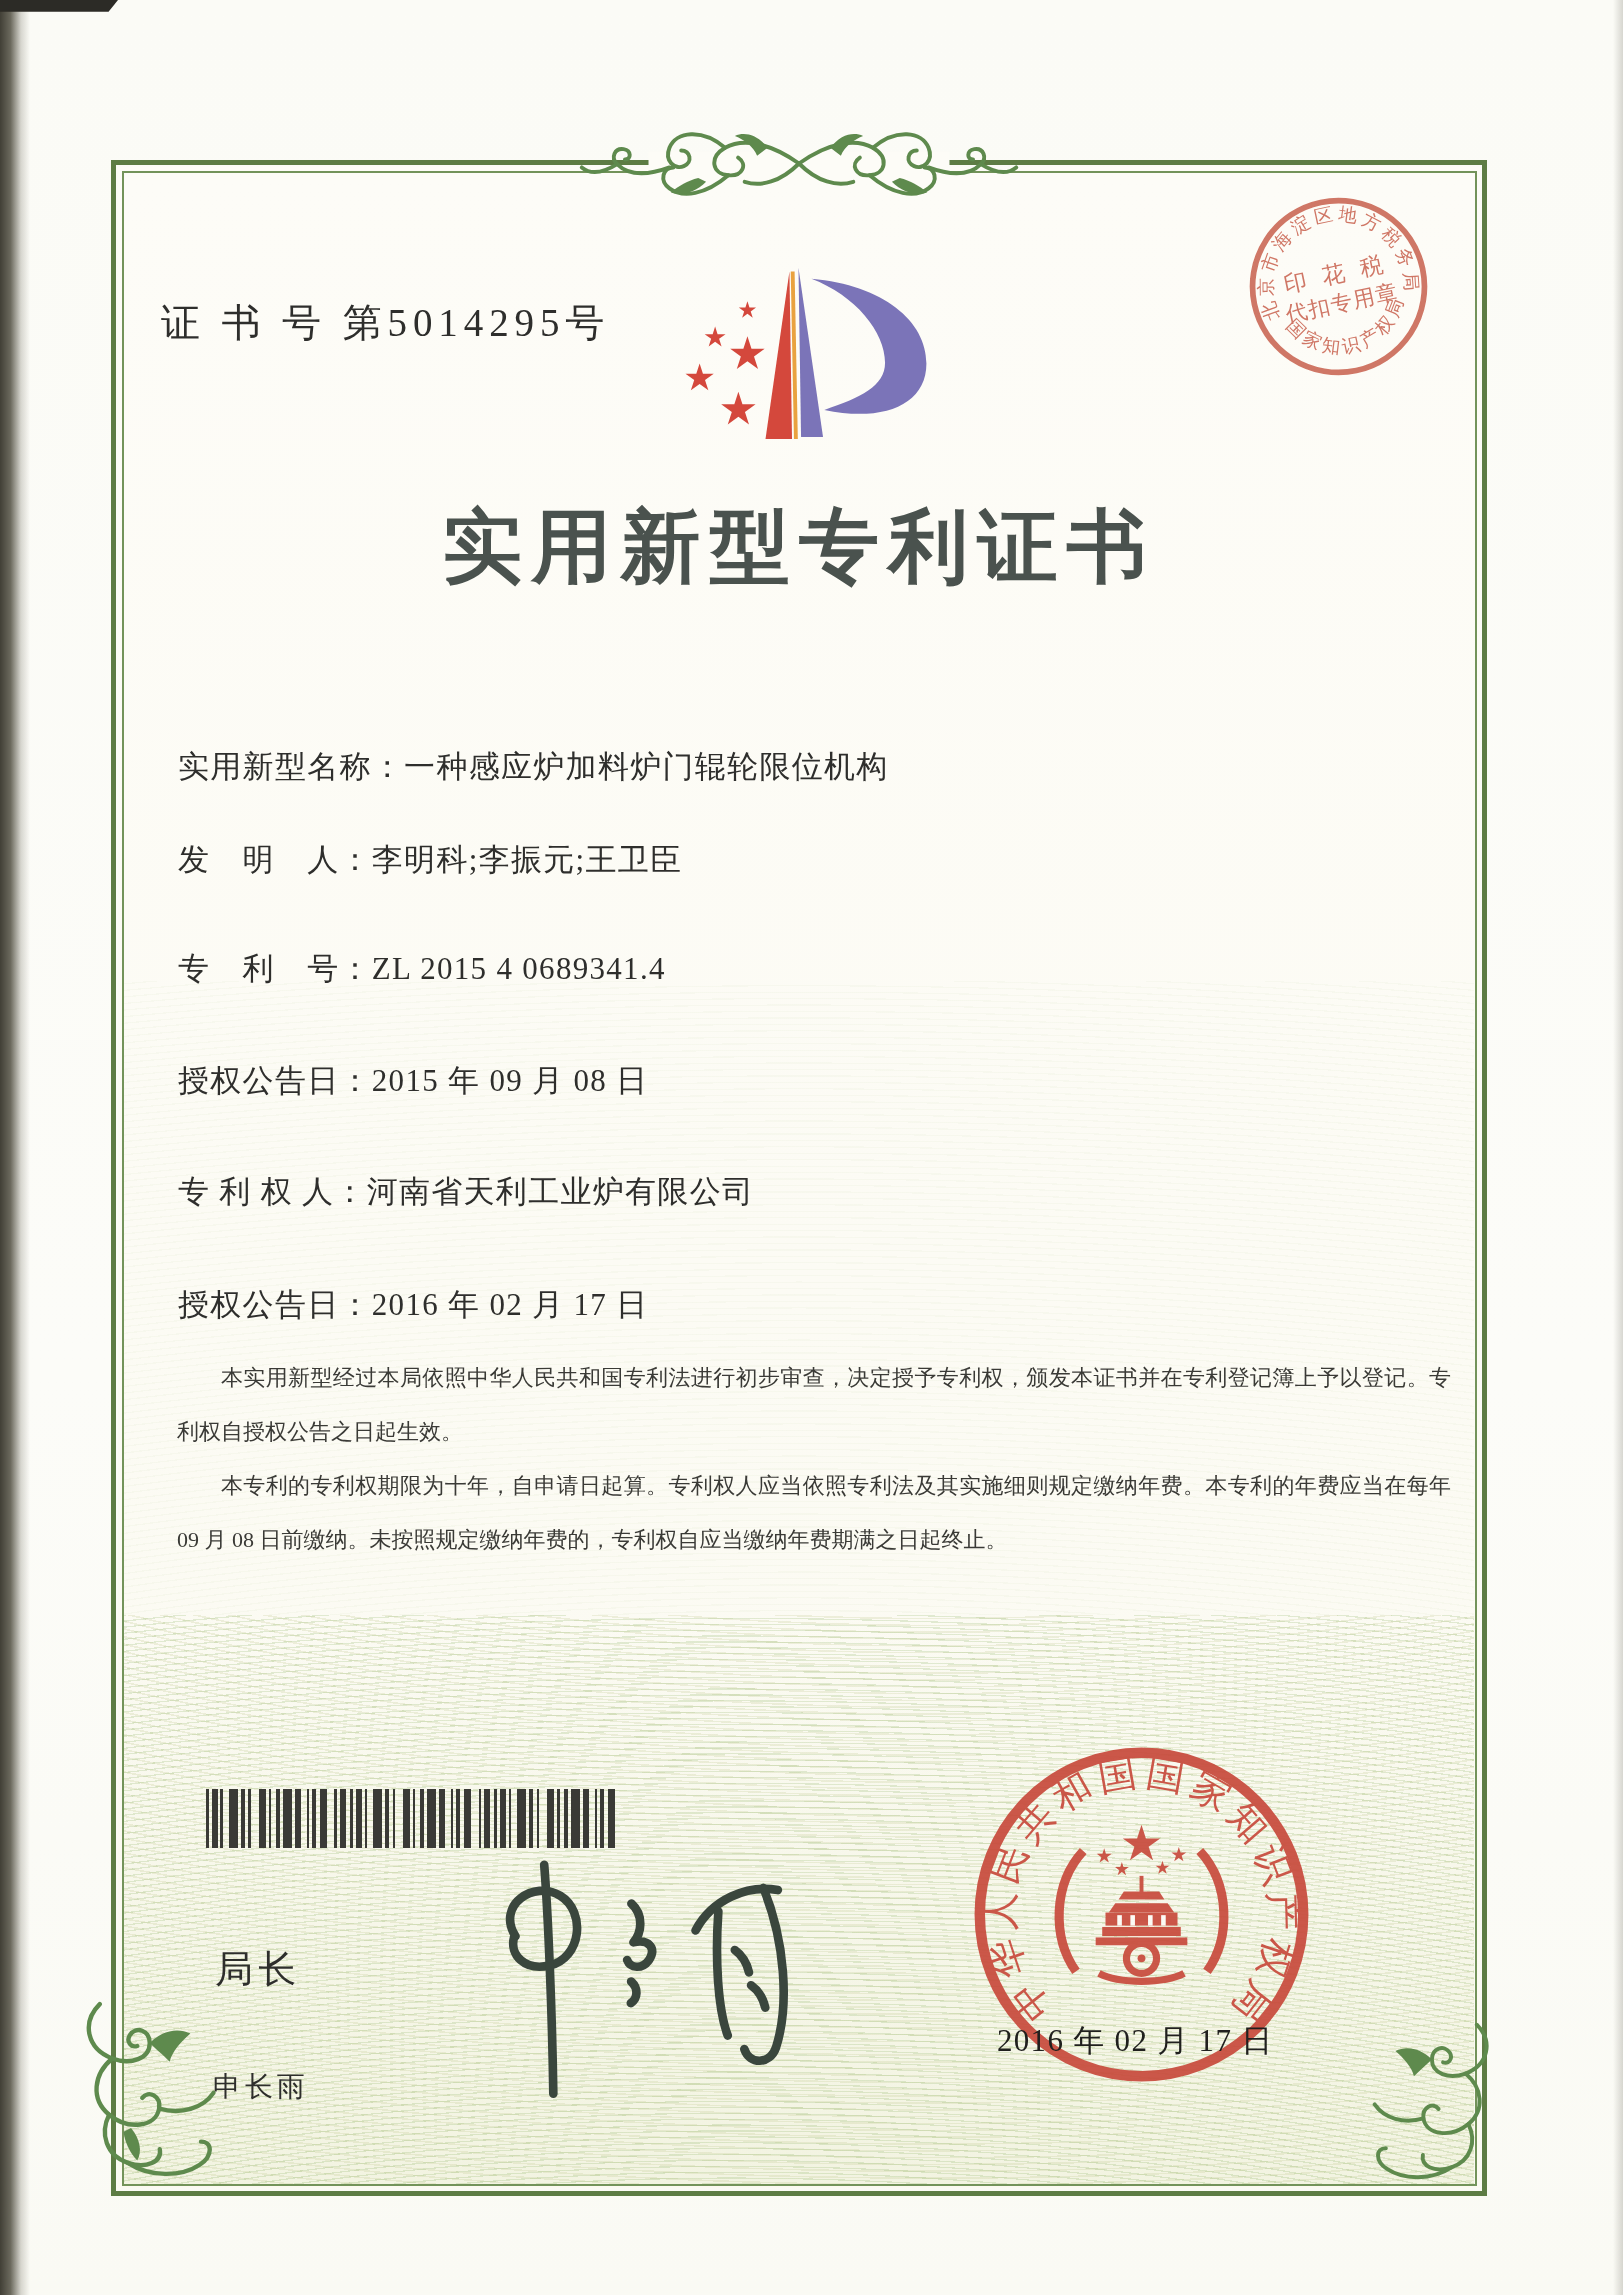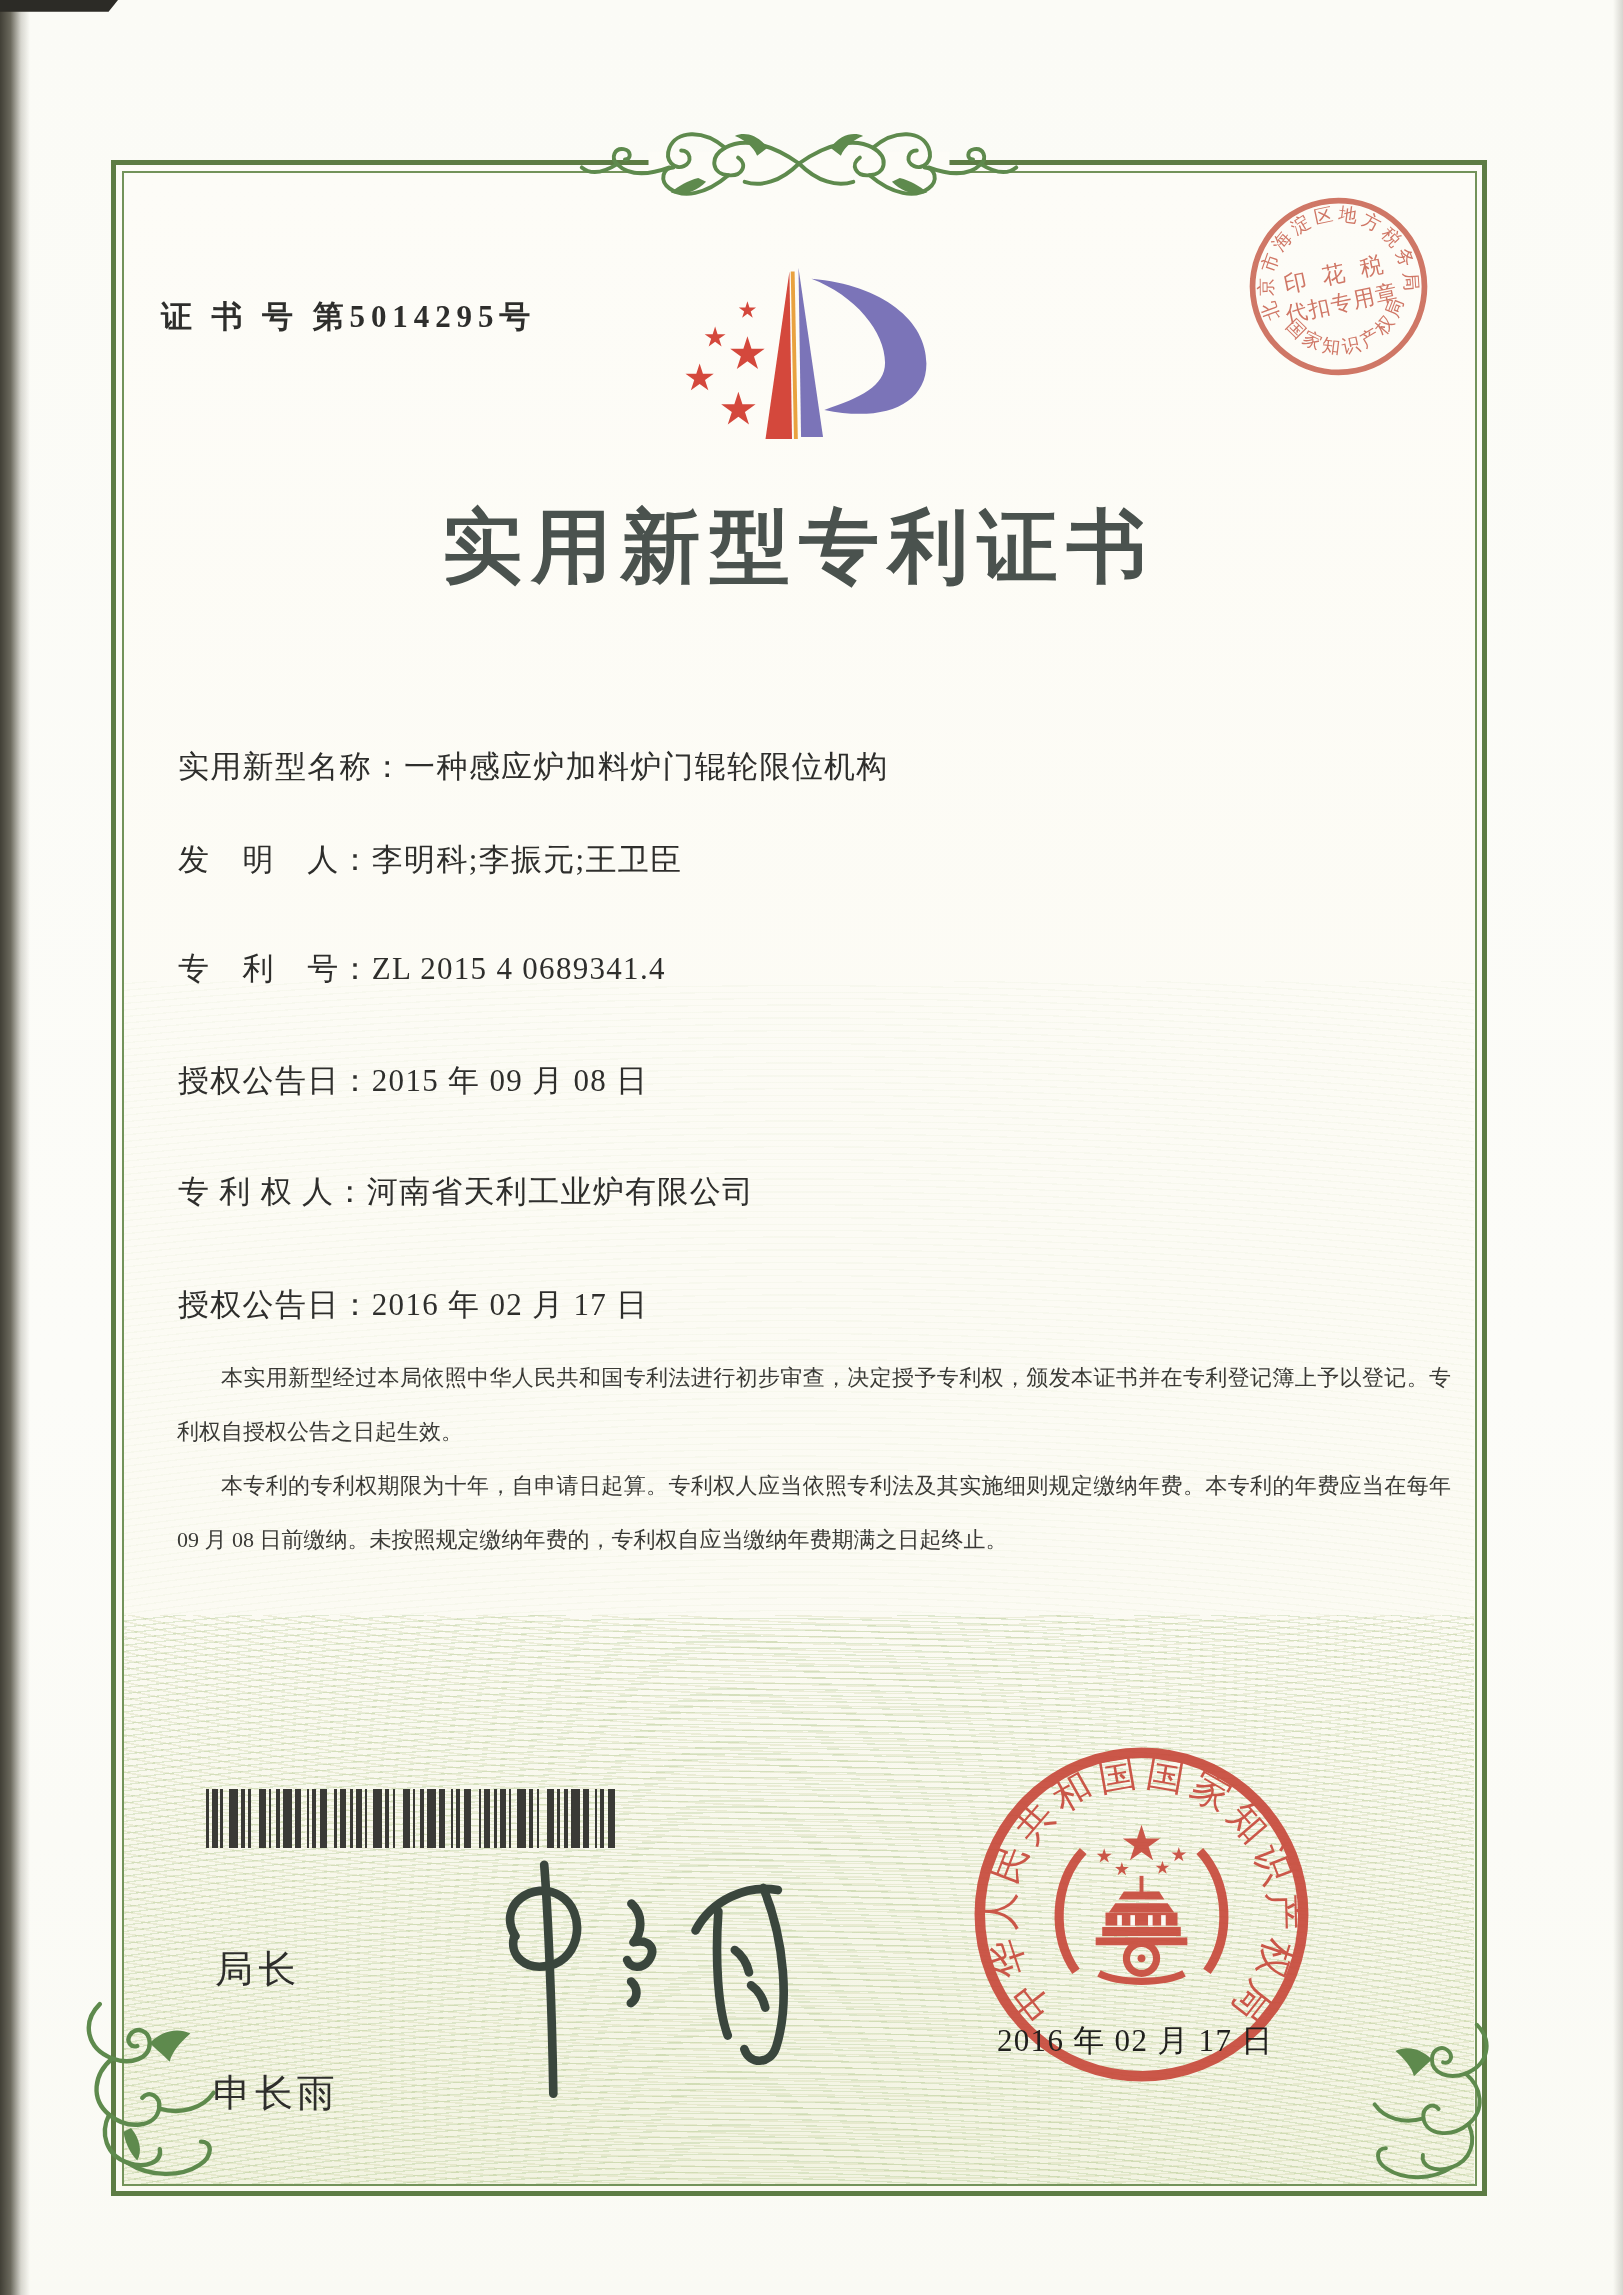--- a/index.html
+++ b/index.html
@@ -28,34 +28,34 @@
   .waves{position:absolute;left:124px;top:1615px;width:1350px;height:570px;z-index:1;
     background:
       repeating-radial-gradient(1046px 497px at 45% 225%, rgba(139,178,99,.24) 0 2.6px, rgba(0,0,0,0) 2.6px 12.4px),
       repeating-radial-gradient(1243px 589px at 60% -130%, rgba(193,201,146,.26) 0 3.3px, rgba(0,0,0,0) 3.3px 14.4px),
       linear-gradient(rgba(240,241,221,0), rgba(235,238,212,.55));}
   .waves-mid{position:absolute;left:124px;top:981px;width:1350px;height:634px;z-index:1;opacity:.35;
     background:repeating-radial-gradient(1112px 523px at 50% 260%, rgba(160,190,120,.16) 0 2.6px, rgba(0,0,0,0) 2.6px 13.7px);}
   .ornament-top{position:absolute;left:570px;top:111px;width:458px;height:105px;z-index:3;color:var(--flourish);}
   .flourish-bl{position:absolute;left:56px;top:1993px;width:175px;height:201px;z-index:3;color:var(--flourish);}
   .flourish-br{position:absolute;left:1355px;top:2018px;width:165px;height:174px;z-index:3;color:var(--flourish);}
-  .cert-no{position:absolute;left:161px;top:296px;z-index:4;font-size:31px;letter-spacing:5.9px;color:var(--ink);font-weight:bold;}
+  .cert-no{position:absolute;left:161px;top:296px;z-index:4;font-size:39px;letter-spacing:5.9px;color:var(--ink);}
   .logo{position:absolute;left:677px;top:258px;width:252px;height:203px;z-index:4;}
   .title{position:absolute;left:111px;top:494px;width:1376px;z-index:4;text-align:center;
     font-size:80px;font-weight:bold;letter-spacing:9.2px;color:#4a524e;}
   .field{position:absolute;left:178px;z-index:4;font-size:31px;color:var(--ink);letter-spacing:1.3px;white-space:nowrap;}
   .f0{top:746px}.f1{top:839px}.f2{top:948px}.f3{top:1060px}.f4{top:1171px}.f5{top:1284px}
   .paras{position:absolute;left:177px;top:1351px;width:1274px;z-index:4;font-size:22px;
     line-height:54px;color:var(--body-ink);text-align:justify;}
   .paras p{margin:0;text-indent:2em;}
   .barcode{position:absolute;left:206px;top:1789px;width:419px;height:59px;z-index:4;font-size:0;}
   .barcode i{display:inline-block;height:59px;vertical-align:top;background:#3a3a36;}
   .director-title{position:absolute;left:215px;top:1944px;z-index:4;font-size:38px;letter-spacing:5.2px;color:var(--ink);
     font-family:Liberation Sans, sans-serif;}
-  .director-name{position:absolute;left:213px;top:2068px;z-index:4;font-size:38px;letter-spacing:3.9px;color:var(--ink);
+  .director-name{position:absolute;left:213px;top:2068px;z-index:4;font-size:28px;letter-spacing:3.9px;color:var(--ink);
     font-family:"Liberation Sans","DejaVu Sans",sans-serif;}
   .signature{position:absolute;left:442px;top:1846px;width:434px;height:281px;z-index:4;}
   .seal{position:absolute;left:968px;top:1741px;width:347px;height:347px;z-index:3;color:var(--seal-red);opacity:.92;}
   .seal-date{position:absolute;left:997px;top:2020px;z-index:5;font-size:31px;letter-spacing:1.3px;color:#20201e;}
   .footer{position:absolute;left:99px;top:2136px;width:1308px;z-index:4;text-align:center;
     font-size:28px;letter-spacing:2.6px;color:#3c3c38;}
   .stamp{position:absolute;left:1243px;top:191px;width:191px;height:191px;z-index:4;
     transform:rotate(-12deg);color:var(--stamp-red);opacity:.85;}
   svg text{font-family:"Liberation Serif","DejaVu Serif",serif;}
 </style>

